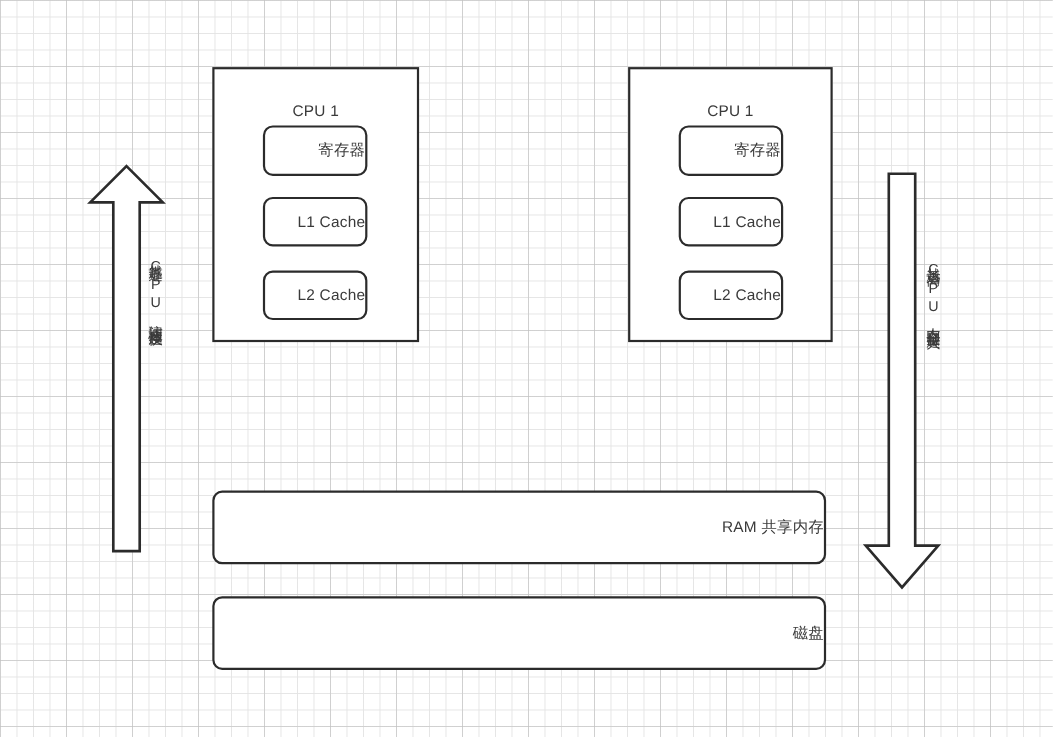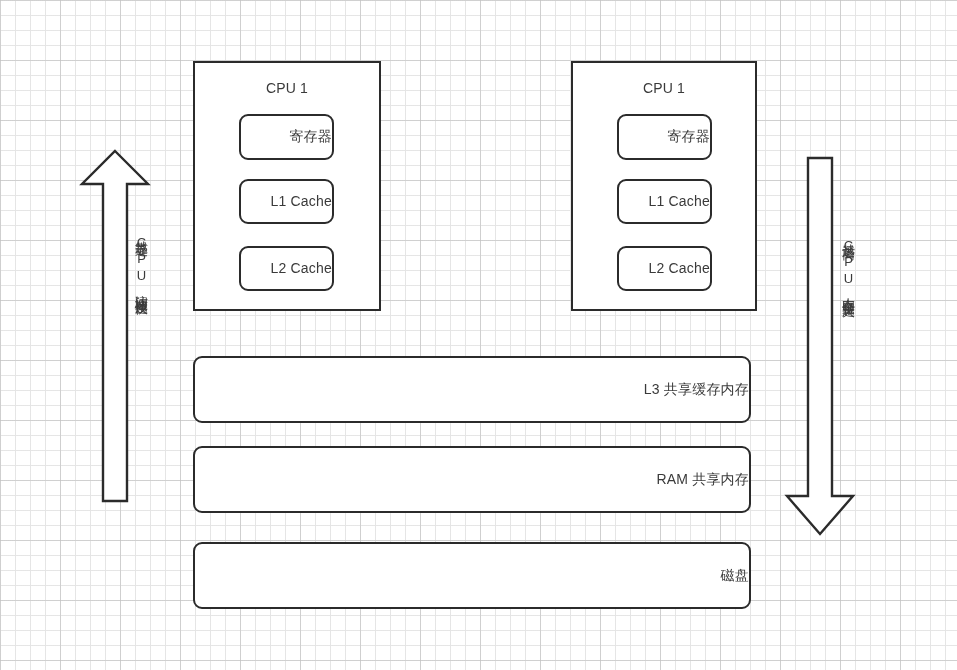--- a/index.html
+++ b/index.html
@@ -45,21 +45,21 @@
     justify-content: flex-end;
     font-size: 14px;
     line-height: 1.4;
     letter-spacing: 0.2px;
   }
 
   .cpu-box {
     border-radius: 0;
     align-items: flex-start;
     justify-content: center;
-    padding-top: 16px;
+    padding-top: 28px;
   }
   .cpu-title {
     font-size: 14px;
     color: #3a3a3a;
   }
 
   .inner-box {
     border-radius: 9px;
   }
 
@@ -124,23 +124,20 @@
   <div class="node inner-box" style="left:617px; top:114px; width:95px; height:46px;">
     <span>寄存器</span>
   </div>
   <div class="node inner-box" style="left:617px; top:179px; width:95px; height:45px;">
     <span>L1 Cache</span>
   </div>
   <div class="node inner-box" style="left:617px; top:246px; width:95px; height:45px;">
     <span>L2 Cache</span>
   </div>
 
-  <div class="node bar" style="left:193px; top:356px; width:558px; height:67px;">
-    <span>L3 共享缓存内存</span>
-  </div>
 
   <div class="node bar" style="left:193px; top:446px; width:558px; height:67px;">
     <span>RAM 共享内存</span>
   </div>
 
   <div class="node bar" style="left:193px; top:542px; width:558px; height:67px;">
     <span>磁盘</span>
   </div>
 
 </div>

